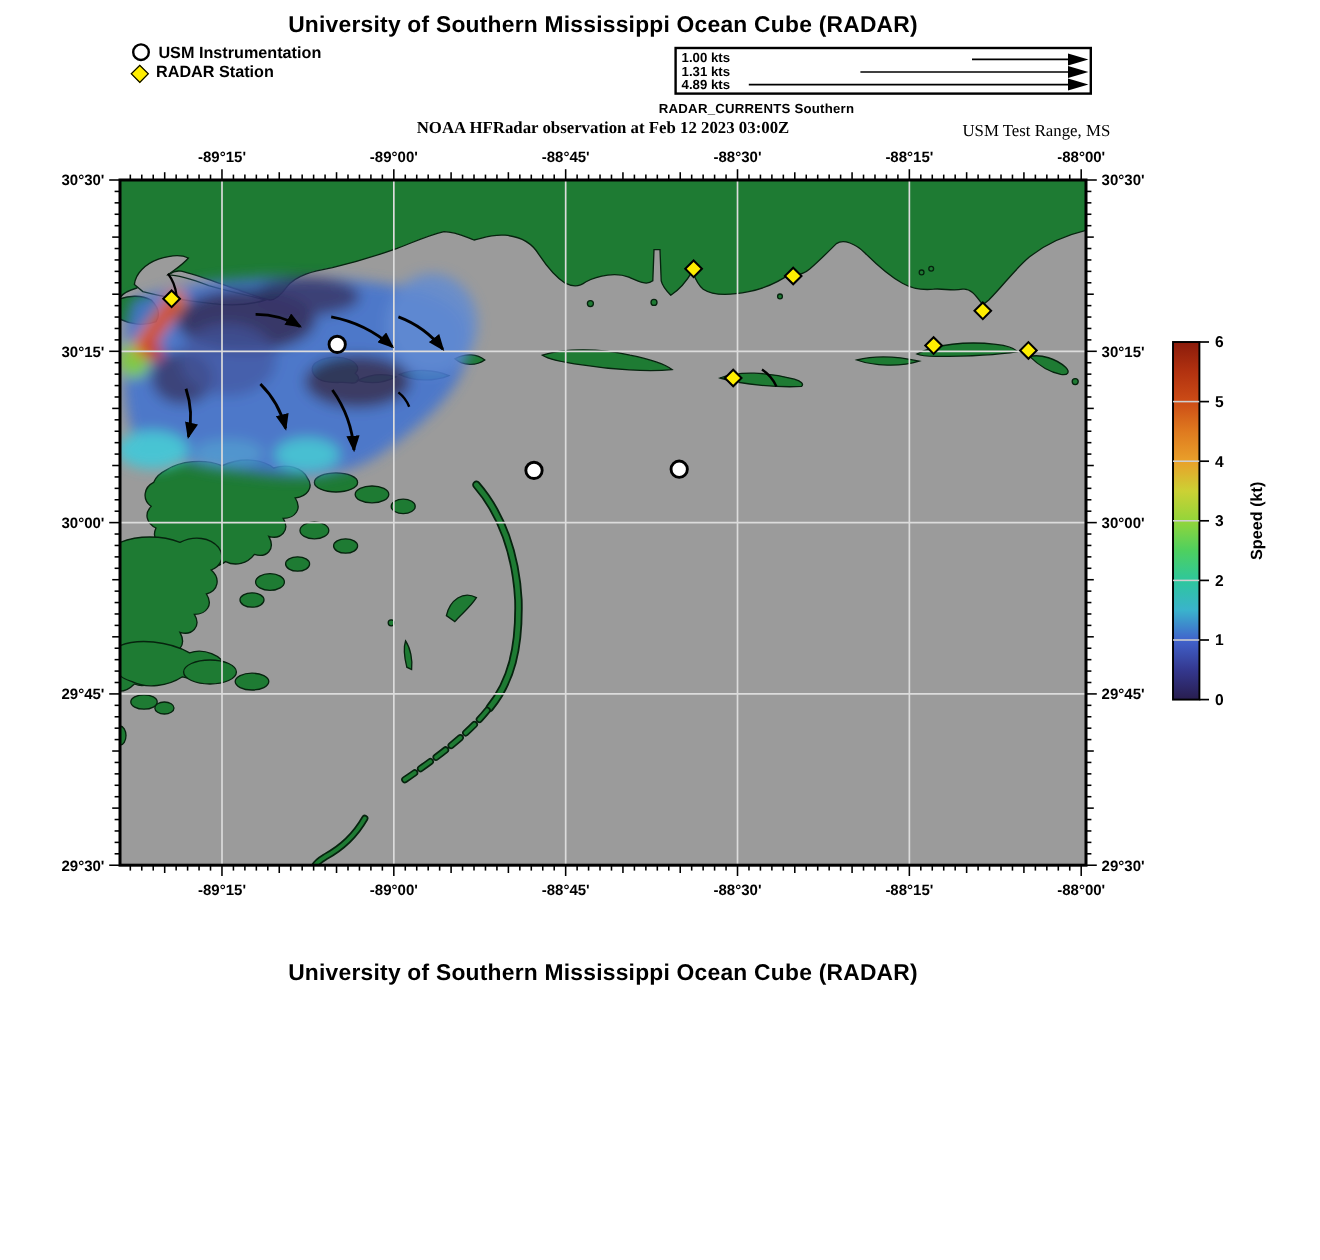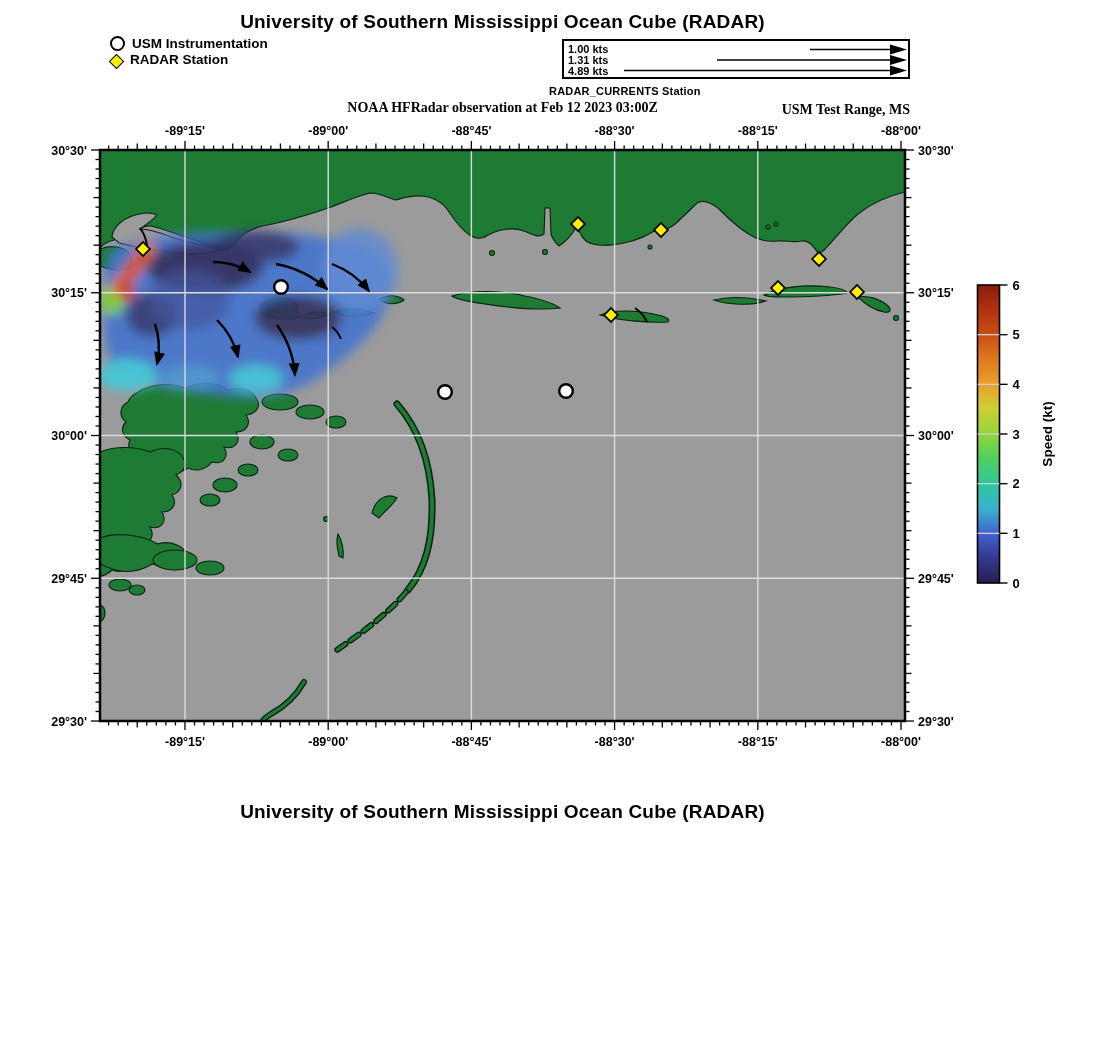--- a/index.html
+++ b/index.html
@@ -10,22 +10,22 @@
   #legend{left:110px;top:35px;}
   .legend-row{display:flex;align-items:flex-end;height:16px;}
   .legend-label{font-size:13.5px;font-weight:bold;margin-left:7px;white-space:nowrap;}
   .sym-circle{width:11px;height:11px;border:2px solid #000;border-radius:50%;background:#fff;display:inline-block;}
   .sym-diamond{width:9px;height:9px;background:#ffee00;border:1.6px solid #000;transform:rotate(45deg);display:inline-block;margin:0 1px;}
   #vecbox{left:547px;top:39px;width:344px;height:36px;border:2px solid #000;background:#fff;margin-left:15px;}
   .vec-label{position:absolute;left:4px;font-size:11px;font-weight:bold;line-height:11px;white-space:nowrap;}
   #vec-caption{left:549px;top:85px;font-size:11px;font-weight:bold;letter-spacing:.2px;}
   #subtitle{width:1005px;left:0;top:100px;text-align:center;font-family:"Liberation Serif",serif;
             font-size:14px;font-weight:bold;}
-  #region-label{left:770px;top:102px;width:140px;text-align:right;font-family:"Liberation Serif",serif;
-            font-size:14px;font-weight:bold;white-space:nowrap;}
+  #region-label{left:802px;top:102px;width:140px;text-align:left;font-family:"Liberation Serif",serif;
+            font-size:14px;font-weight:normal;white-space:nowrap;}
   #footer-title{top:801px;}
   svg text{font-family:"Liberation Sans",sans-serif;}
 </style>
 </head>
 <body>
 
 <div id="stage">
 
   <div class="abs title" style="top:11px;">University of Southern Mississippi Ocean Cube (RADAR)</div>
 
@@ -46,21 +46,21 @@
     <span class="vec-label" style="top:25px;">4.89 kts</span>
     <svg width="344" height="36" style="position:absolute;left:0;top:0;">
       <line x1="246" y1="8.5" x2="328" y2="8.5" stroke="#000" stroke-width="1.3"></line>
       <line x1="153" y1="19" x2="328" y2="19" stroke="#000" stroke-width="1.3"></line>
       <line x1="60" y1="29.5" x2="328" y2="29.5" stroke="#000" stroke-width="1.3"></line>
       <polygon points="326,3.5 343,8.5 326,13.5" fill="#000"></polygon>
       <polygon points="326,14 343,19 326,24" fill="#000"></polygon>
       <polygon points="326,24.5 343,29.5 326,34.5" fill="#000"></polygon>
     </svg>
   </div>
-  <div id="vec-caption" class="abs">RADAR_CURRENTS Station</div>
+  <div id="vec-caption" class="abs">RADAR_CURRENTS Southern</div>
 
   <div id="subtitle" class="abs">NOAA HFRadar observation at Feb 12 2023 03:00Z</div>
   <div id="region-label" class="abs">USM Test Range, MS</div>
 
   <svg id="map-svg" class="abs" style="left:0;top:0;" width="1100" height="1050" viewBox="0 0 1100 1050">
     <defs>
       <clipPath id="mapclip">
           <rect x="100" y="150" width="805" height="571"></rect>
         </clipPath>
       <filter id="blobblur" x="-30%" y="-30%" width="160%" height="160%">

